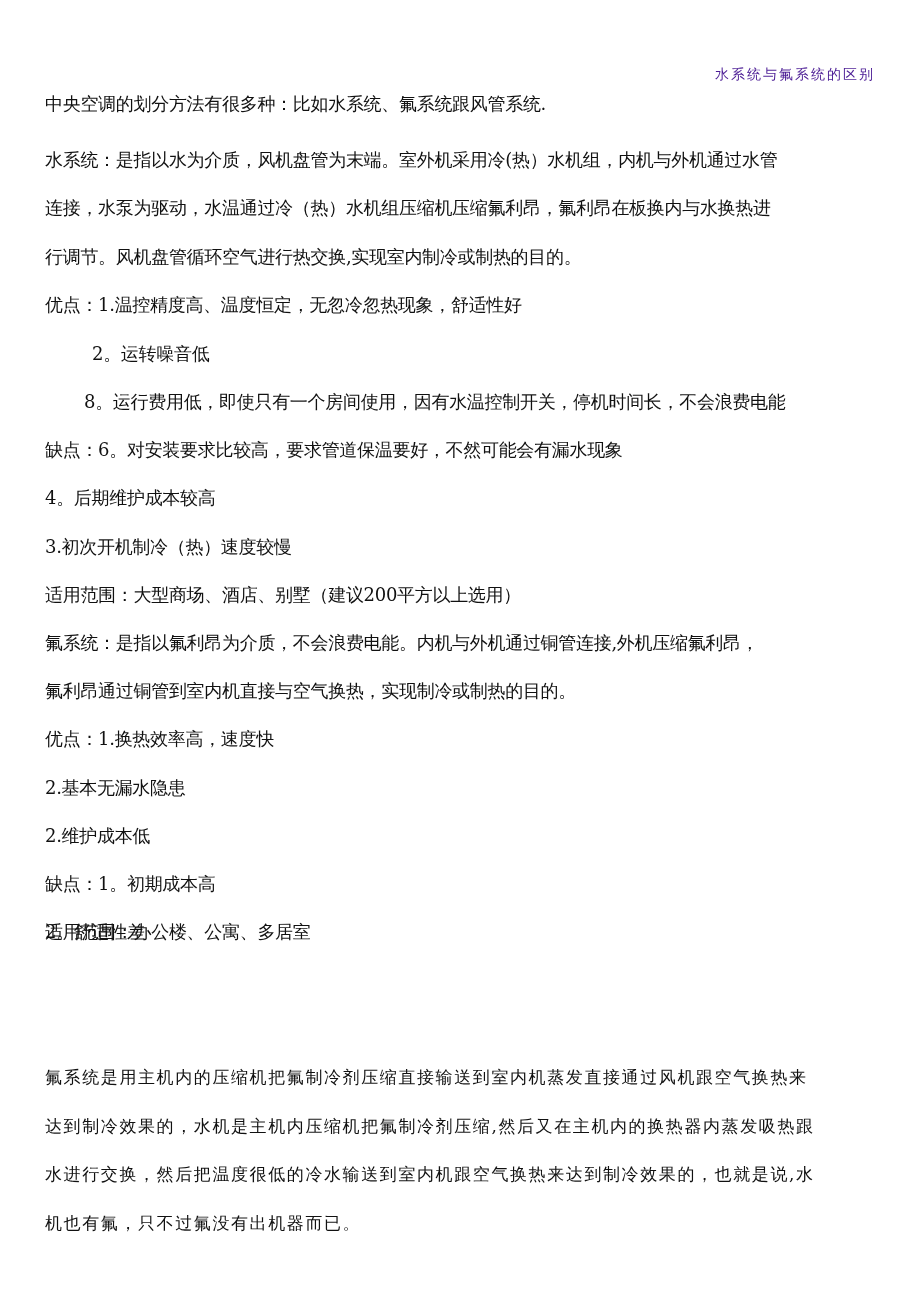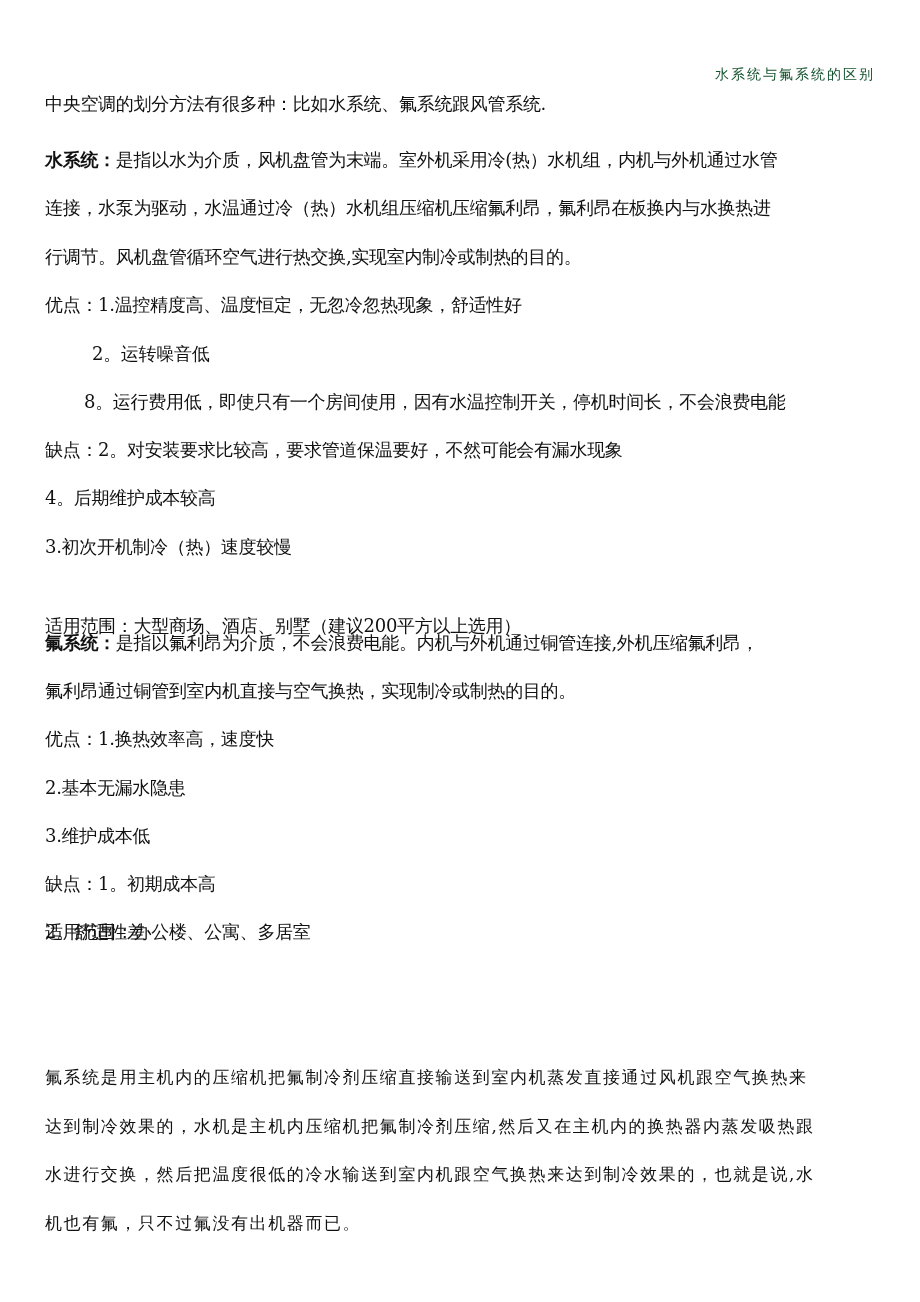--- a/index.html
+++ b/index.html
@@ -3,55 +3,55 @@
   <meta charset="utf-8">
   <style>
     html, body { margin: 0; padding: 0; background: #ffffff; }
     body {
       width: 920px; height: 1302px; position: relative; overflow: hidden;
       font-family: "DejaVu Serif", "Liberation Serif", serif;
       color: #111111;
     }
     .header {
       position: absolute; top: 66px; right: 45px;
-      font-size: 14px; letter-spacing: 2px; color: #14532d;
+      font-size: 14px; letter-spacing: 2px; color: #4c1d95;
     }
     .p {
       position: absolute; left: 45px; right: 40px;
       font-size: 18px; line-height: 24px; white-space: nowrap;
       letter-spacing: -0.3px;
     }
-    .p b { font-weight: bold; }
+    .p b { font-weight: normal; }
     .s2 { font-size: 17px; letter-spacing: 1.6px; }
   </style>
 </head>
 <body>
 
 <div class="header">水系统与氟系统的区别</div>
 
 <div class="p" style="top:92px">中央空调的划分方法有很多种：比如水系统、氟系统跟风管系统.</div>
 
 <div class="p" style="top:148px"><b>水系统：</b><span>是指以水为介质，风机盘管为末端。室外机采用冷(热）水机组，内机与外机通过水管</span></div>
 <div class="p" style="top:196px">连接，水泵为驱动，水温通过冷（热）水机组压缩机压缩氟利昂，氟利昂在板换内与水换热进</div>
 <div class="p" style="top:245px">行调节。风机盘管循环空气进行热交换,实现室内制冷或制热的目的。</div>
 
 <div class="p" style="top:293px">优点：1.温控精度高、温度恒定，无忽冷忽热现象，舒适性好</div>
 <div class="p" style="top:342px; left:92px">2。运转噪音低</div>
 <div class="p" style="top:390px; left:84px">8。运行费用低，即使只有一个房间使用，因有水温控制开关，停机时间长，不会浪费电能</div>
-<div class="p" style="top:438px">缺点：2。对安装要求比较高，要求管道保温要好，不然可能会有漏水现象</div>
+<div class="p" style="top:438px">缺点：6。对安装要求比较高，要求管道保温要好，不然可能会有漏水现象</div>
 <div class="p" style="top:486px">4。后期维护成本较高</div>
 <div class="p" style="top:535px">3.初次开机制冷（热）速度较慢</div>
-<div class="p" style="top:614px">适用范围：大型商场、酒店、别墅（建议200平方以上选用）</div>
+<div class="p" style="top:583px">适用范围：大型商场、酒店、别墅（建议200平方以上选用）</div>
 
 <div class="p" style="top:631px"><b>氟系统：</b><span>是指以氟利昂为介质，不会浪费电能。内机与外机通过铜管连接,外机压缩氟利昂，</span></div>
 <div class="p" style="top:679px">氟利昂通过铜管到室内机直接与空气换热，实现制冷或制热的目的。</div>
 
 <div class="p" style="top:727px">优点：1.换热效率高，速度快</div>
 <div class="p" style="top:776px">2.基本无漏水隐患</div>
-<div class="p" style="top:824px">3.维护成本低</div>
+<div class="p" style="top:824px">2.维护成本低</div>
 <div class="p" style="top:872px">缺点：1。初期成本高</div>
 <div class="p" style="top:920px">2。舒适性差</div>
 <div class="p" style="top:920px">适用范围：办公楼、公寓、多居室</div>
 
 <div class="p s2" style="top:1065px">氟系统是用主机内的压缩机把氟制冷剂压缩直接输送到室内机蒸发直接通过风机跟空气换热来</div>
 <div class="p s2" style="top:1114px">达到制冷效果的，水机是主机内压缩机把氟制冷剂压缩,然后又在主机内的换热器内蒸发吸热跟</div>
 <div class="p s2" style="top:1162px">水进行交换，然后把温度很低的冷水输送到室内机跟空气换热来达到制冷效果的，也就是说,水</div>
 <div class="p s2" style="top:1211px">机也有氟，只不过氟没有出机器而已。</div>
 
 </body></html>

